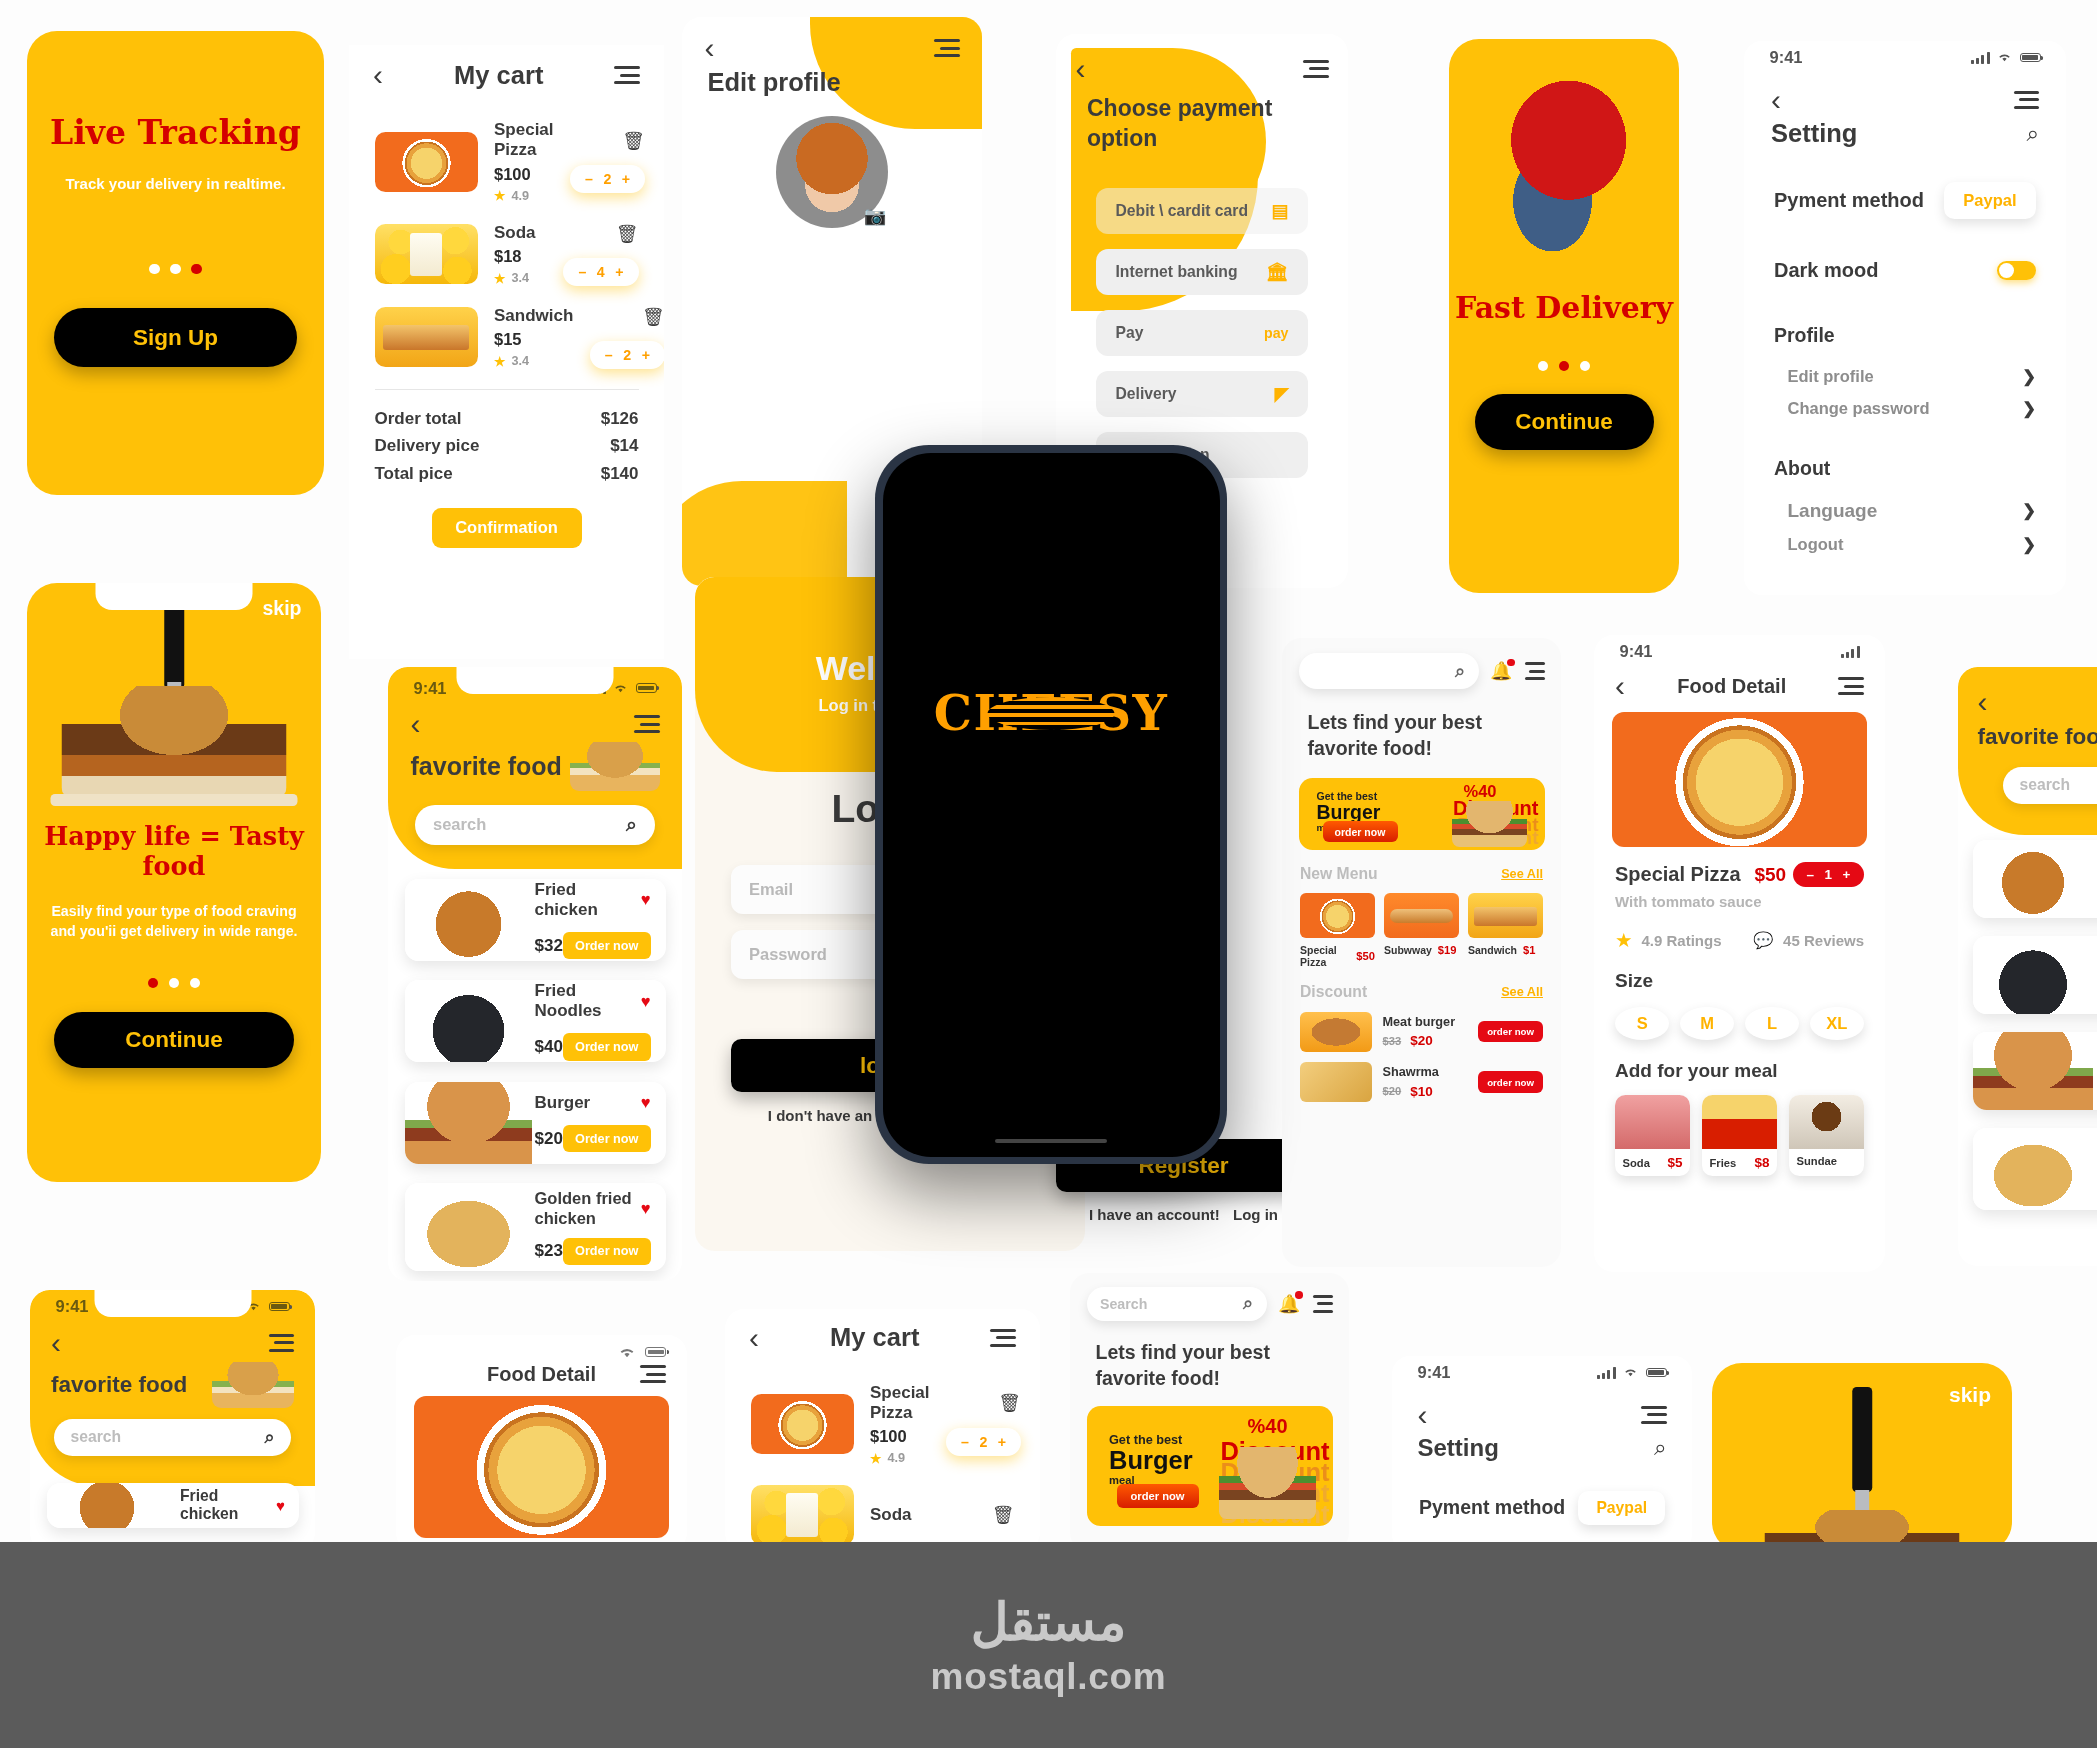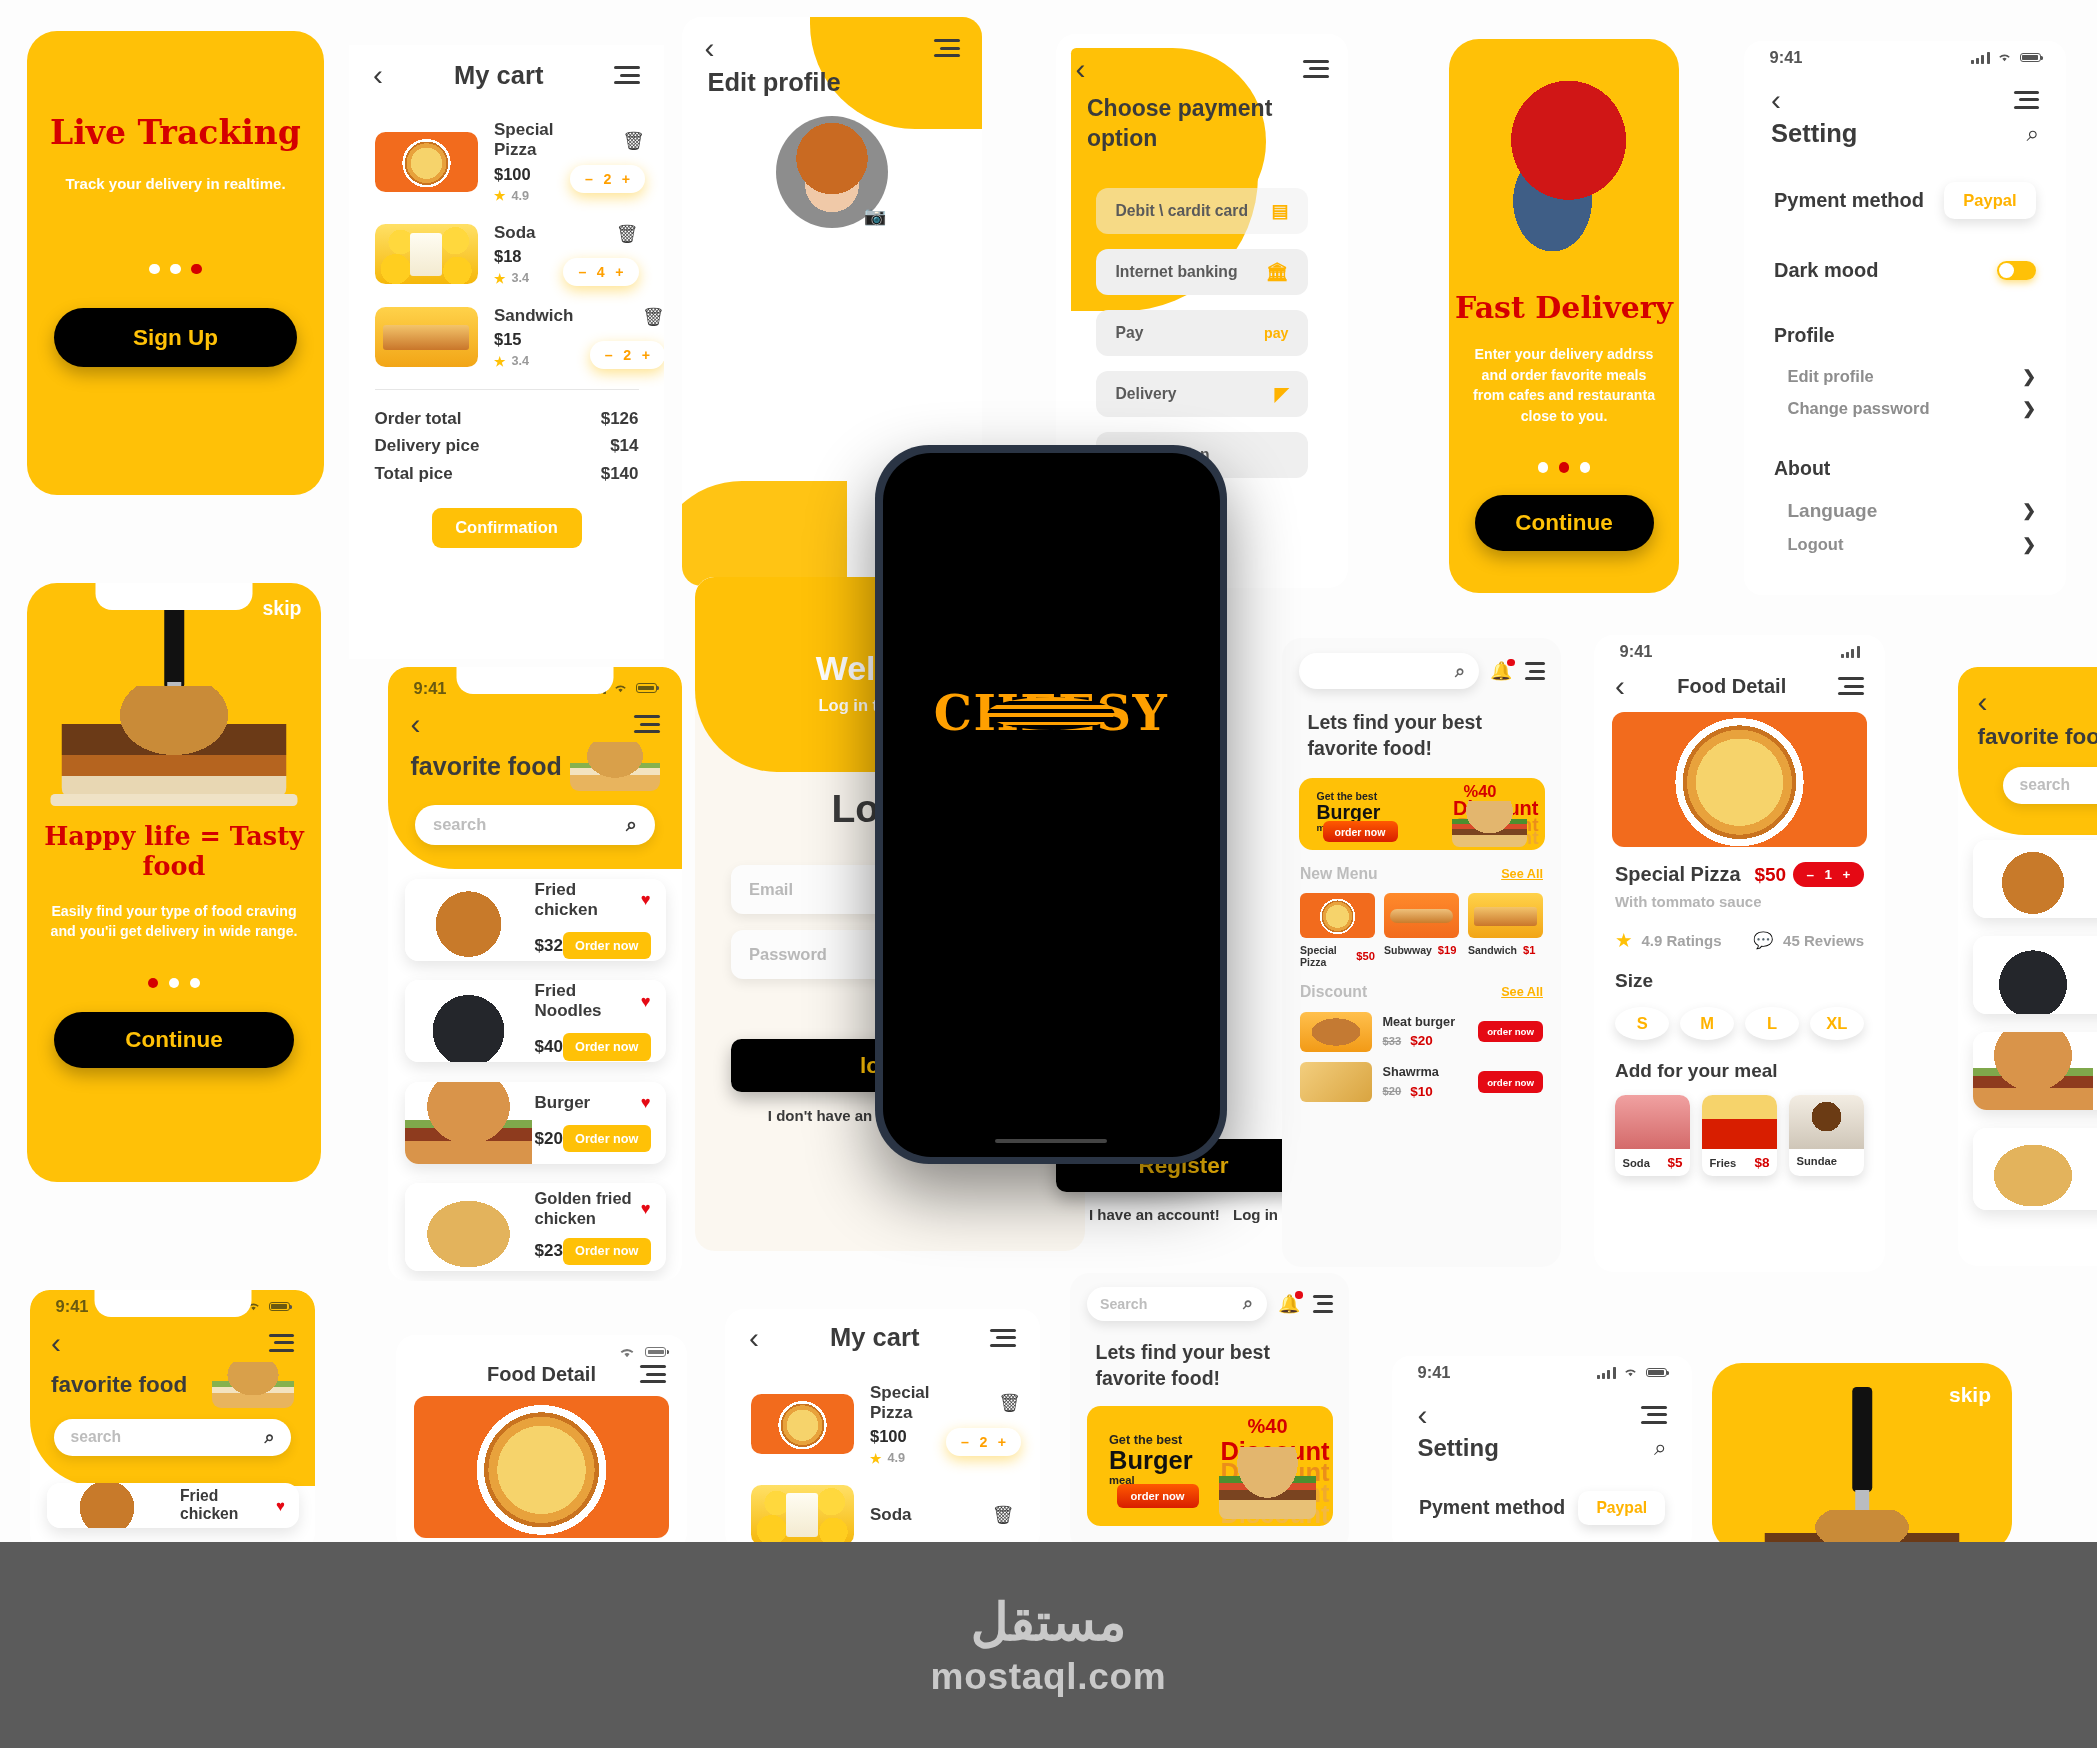--- a/index.html
+++ b/index.html
@@ -353,21 +353,20 @@
       <div class="payrow" style="height:46px;padding:0 19.5px;font-size:15.7px">
         <span>Other option</span>
         <span></span>
       </div>
     </div>
   </div>
 
   <div class="scr card-r yellow" style="left:1429px;top:39px;width:230px;height:554px;margin-left:20px;">
     <div class="img-runner" style="width:100%;height:225px"></div>
     <div class="ob-title" style="font-size:30px;margin-top:25.5px">Fast Delivery</div>
-    <div class="ob-sub" style="font-size:14.2px;margin-top:19.5px;padding:0 19.5px">Enter your delivery addrss and order favorite meals from cafes and restauranta close to you.</div>
     <div class="dots" style="margin-top:36px">
       <span class="dot"></span>
       <span class="dot on"></span>
       <span class="dot"></span>
     </div>
     <div class="cta" style="margin:22.5px 25.5px 0;padding:15px 0;font-size:22.5px">Continue</div>
   </div>
 
   <div class="scr white" style="left:1744px;top:41px;width:322px;height:554px;border-radius:18px;">
     <div class="statusbar">

